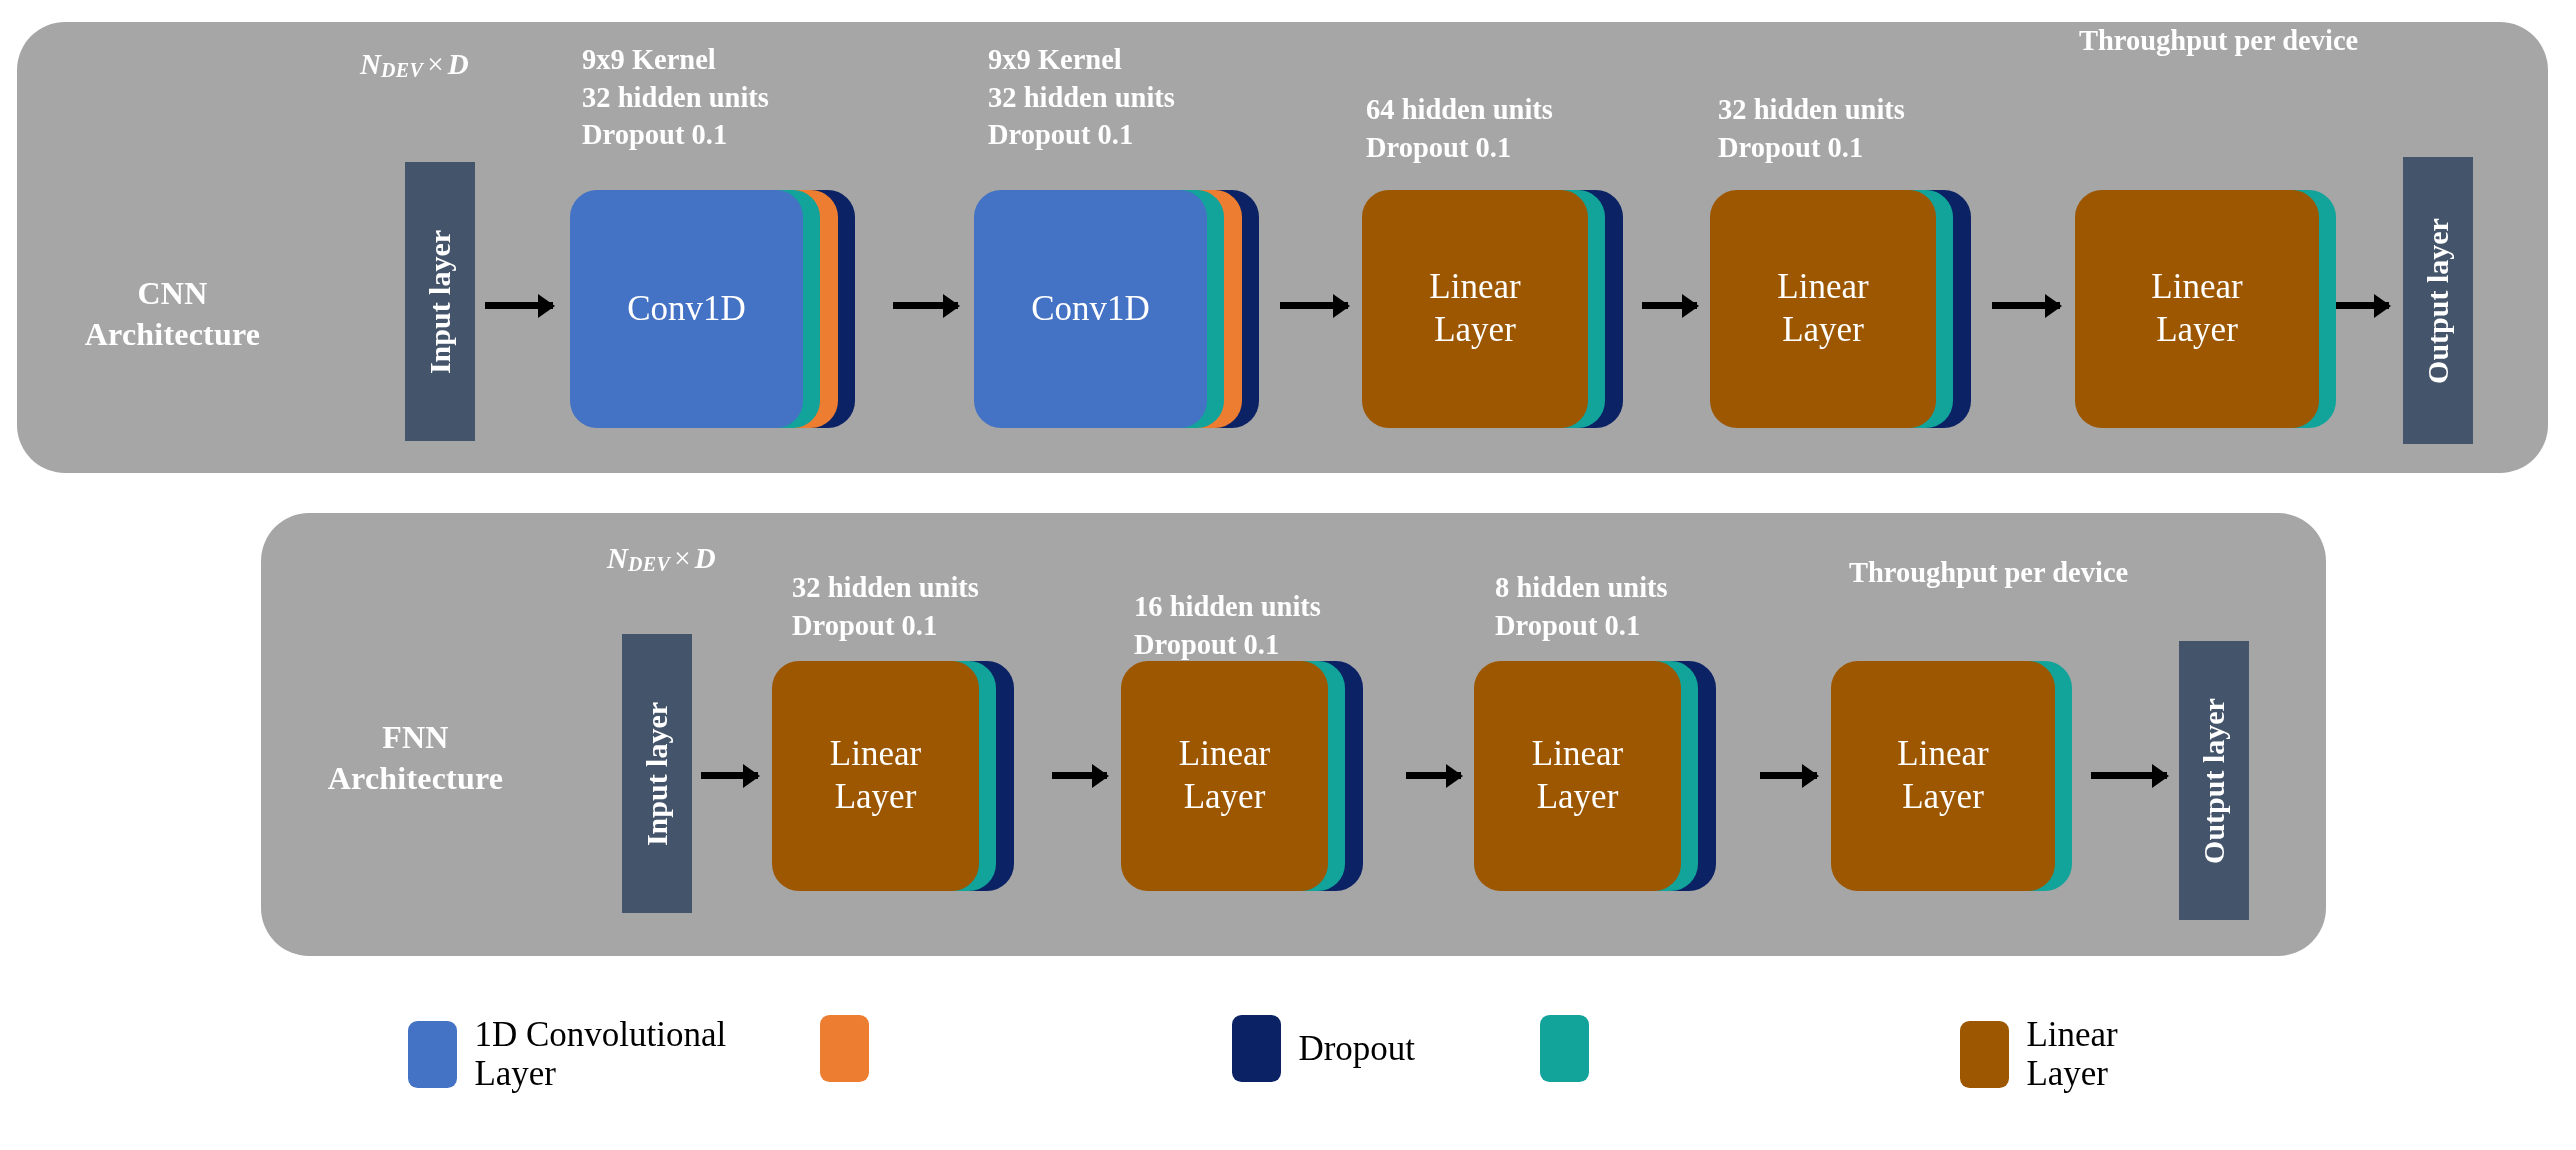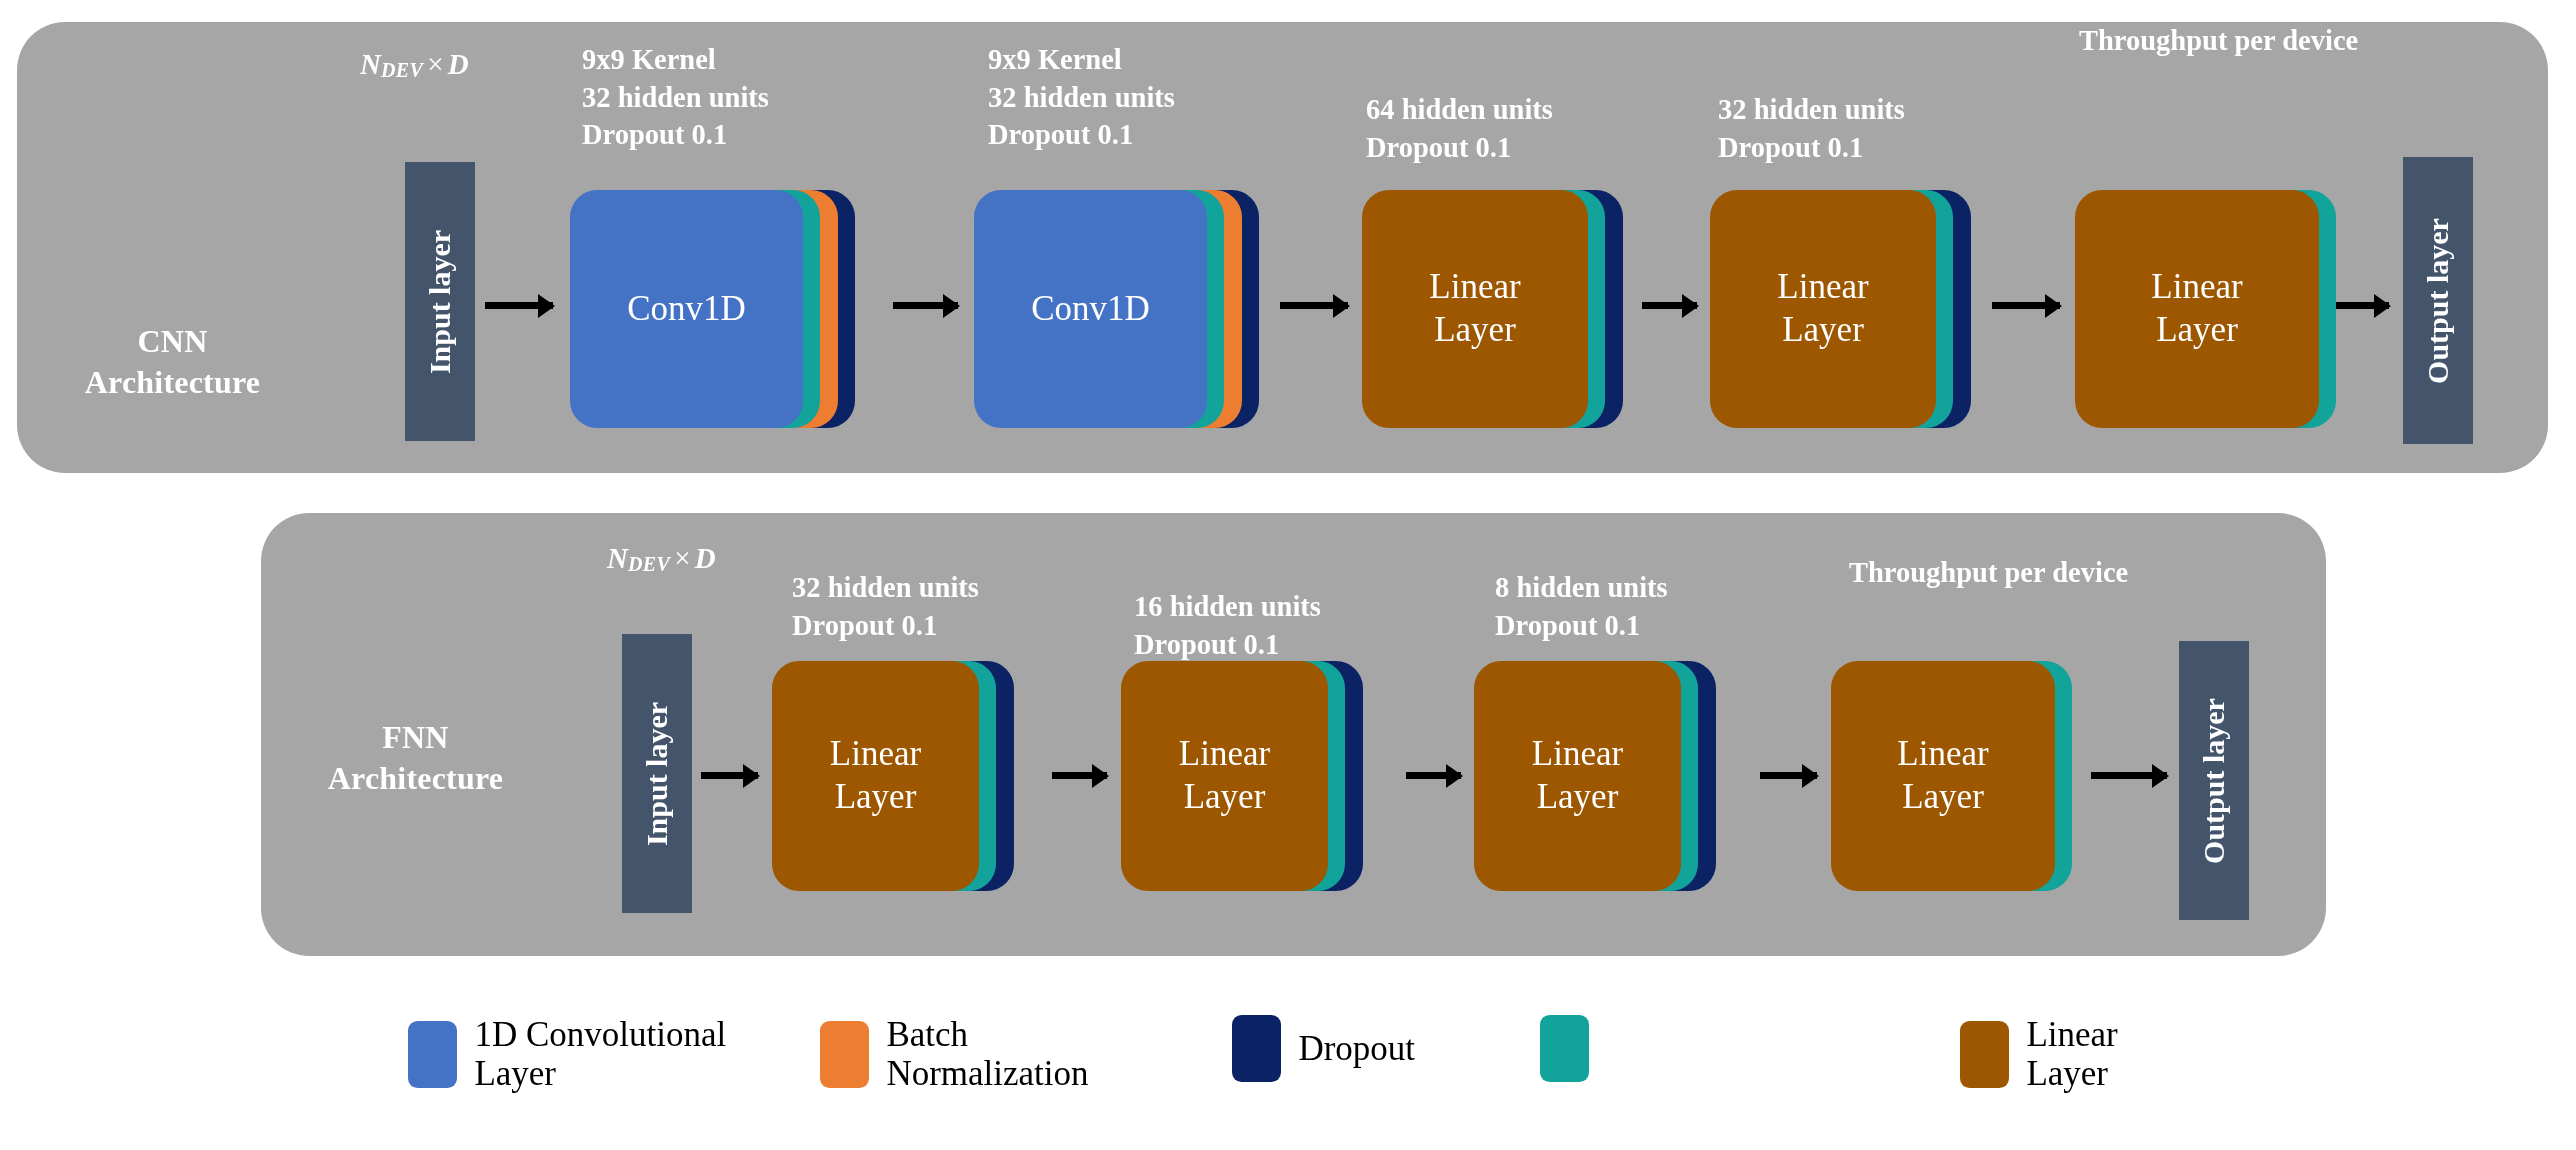--- a/index.html
+++ b/index.html
@@ -81,21 +81,21 @@
   .legend-label{
     margin-left:17.4px;color:#000000;font-size:35px;line-height:1.12;
     white-space:pre-line;
   }
 </style>
 </head>
 <body>
 
 <div class="panel" id="cnn-panel"></div>
 
-<div class="arch-name" id="cnn-arch-name" style="white-space:pre-line;margin-top:48px;">CNN
+<div class="arch-name" id="cnn-arch-name" style="white-space:pre-line;">CNN
 Architecture</div>
 
 <div class="ndev" id="cnn-ndev">
   <span>N</span><span class="sub">DEV</span><span class="times">×</span><span>D</span>
 </div>
 
 <div class="slab" id="cnn-input">
   <span>Input layer</span>
 </div>
 <div class="slab" id="cnn-output">
@@ -224,22 +224,20 @@
 <div class="arrow" style="left:2091px;top:772px;width:76px;"></div>
 
 <div id="legend">
     <div class="legend-item" style="left: 0px;">
       <div class="legend-swatch" style="background: rgb(68, 114, 196);"></div>
       <div class="legend-label">1D Convolutional
 Layer</div>
     </div>
     <div class="legend-item" style="left: 412px;">
       <div class="legend-swatch" style="background: rgb(237, 125, 49);"></div>
-      <div class="legend-label">Batch
-Normalization</div>
     </div>
     <div class="legend-item" style="left: 824px;">
       <div class="legend-swatch" style="background: rgb(11, 34, 101);"></div>
       <div class="legend-label">Dropout</div>
     </div>
     <div class="legend-item" style="left: 1132px;">
       <div class="legend-swatch" style="background: rgb(18, 163, 154);"></div>
     </div>
     <div class="legend-item" style="left: 1552px;">
       <div class="legend-swatch" style="background: rgb(156, 87, 0);"></div>

